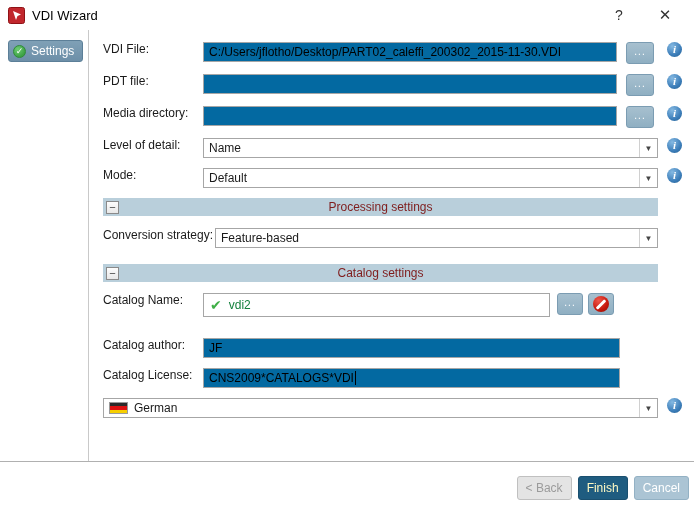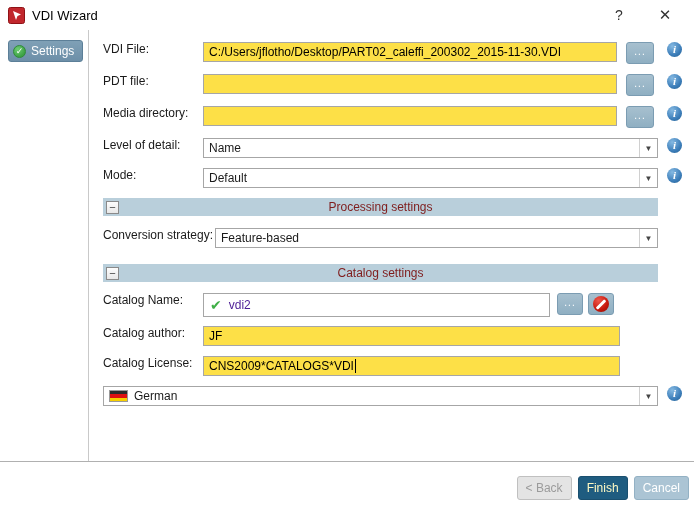--- a/index.html
+++ b/index.html
@@ -33,21 +33,21 @@
     background:radial-gradient(circle at 35% 30%, #6fce74, #3da245 70%);
     border:1px solid #2f8a37; color:#fff; font-size:9px; line-height:11px; text-align:center;
   }
 
   .form { flex:1; padding:12px 12px 0 14px; }
   .row { display:flex; align-items:flex-start; margin-bottom:10px; }
   .row label { width:100px; flex:0 0 auto; color:#1a1a1a; }
   .row label.wide { width:112px; }
 
   .field {
-    height:20px; border:1px solid #a6a6a6; background:#fde047; font-family:"Liberation Sans",sans-serif;
+    height:20px; border:1px solid #a6a6a6; background:#0369a1; font-family:"Liberation Sans",sans-serif;
     font-size:12px; color:#000; padding:0 5px; outline:none;
   }
   .grow { flex:1; min-width:0; }
 
   .browse-btn {
     width:28px; height:22px; margin-left:9px; flex:0 0 auto;
     background:linear-gradient(#a7c0cf,#8fafc2); border:1px solid #7b9cb2; border-radius:3px;
     color:#fff; font-size:10px; line-height:18px; text-align:center; letter-spacing:1px;
   }
   .browse-btn.small { width:26px; margin-left:7px; }
@@ -78,28 +78,28 @@
     width:13px; height:13px; margin-left:3px; background:linear-gradient(#fdfdfd,#e8e8e8);
     border:1px solid #8a8a8a; color:#444; font-size:11px; line-height:10px; text-align:center;
     flex:0 0 auto;
   }
   .section-header .sec-title {
     position:absolute; left:0; right:0; text-align:center; color:#7f1d1d;
   }
   .hdr-processing { margin-top:0; }
   .hdr-catalog { margin-top:16px; }
   .row-conversion { margin-top:12px; }
-  .row-cat-name { margin-top:11px; margin-bottom:9px; }
+  .row-cat-name { margin-top:11px; margin-bottom:21px; }
 
   .name-field {
     width:347px; height:24px; border:1px solid #a6a6a6; display:flex; align-items:center;
     padding:0 6px; gap:7px; flex:0 0 auto;
   }
   .green-check { color:#3faf46; font-size:14px; }
-  .name-text { color:#4c1d95; }
+  .name-text { color:#15803d; }
 
   .block-btn {
     width:26px; height:22px; margin-left:5px; flex:0 0 auto;
     background:linear-gradient(#a7c0cf,#8fafc2); border:1px solid #7b9cb2; border-radius:3px;
     display:flex; align-items:center; justify-content:center;
   }
   .no-circle {
     width:16px; height:16px; border-radius:50%;
     background:radial-gradient(circle at 35% 28%, #f0564a, #c5170b 60%, #8f0d04);
     position:relative;

